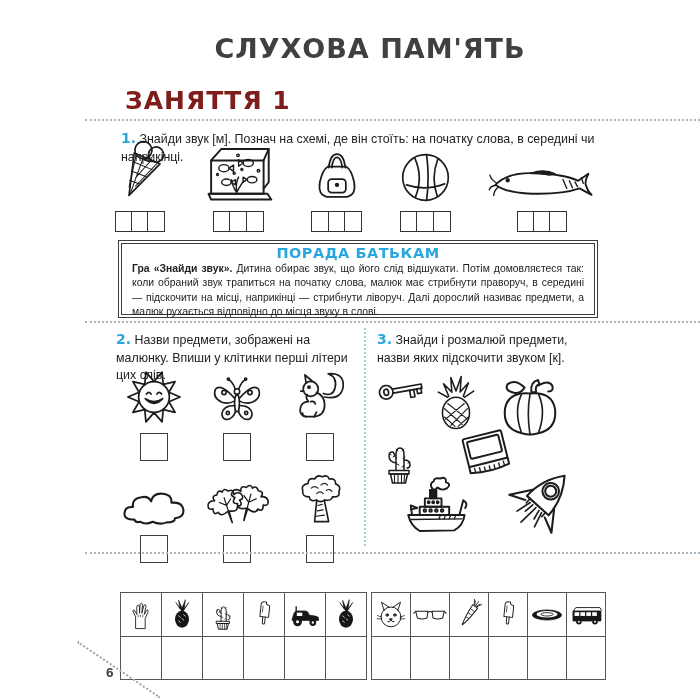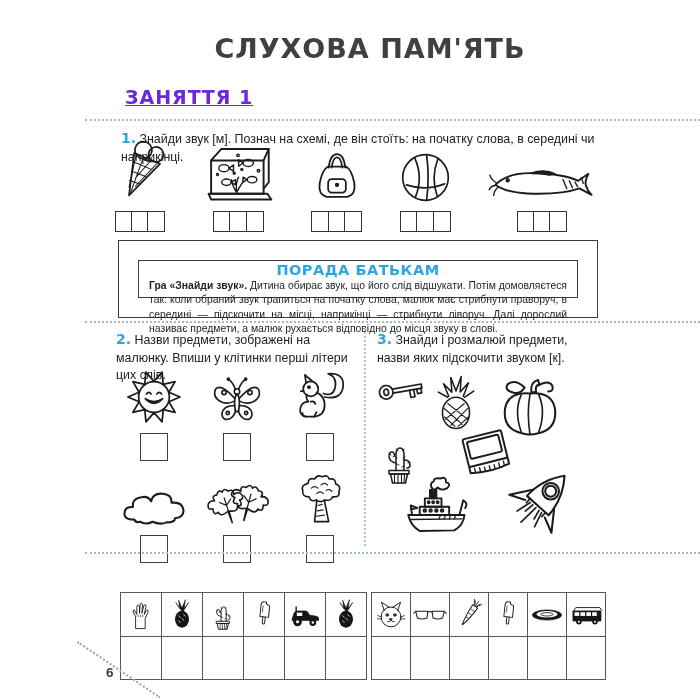--- a/index.html
+++ b/index.html
@@ -2,40 +2,40 @@
 <html lang="uk"><head>
 <meta charset="utf-8">
 <style>
   html,body{margin:0;padding:0;background:#fff;}
   .sheet{position:relative;width:700px;height:700px;background:#ffffff;overflow:hidden;
          font-family:"Liberation Sans", sans-serif;color:#222;}
   .hfont{font-family:"DejaVu Sans", sans-serif;}
 
   .title{position:absolute;left:0;top:33px;width:700px;text-align:center;
          color:#404040;font-size:27px;font-weight:800;letter-spacing:1px;padding-left:20px;}
-  .lesson{position:absolute;left:125px;top:86px;color:#6d28d9;font-size:19px;
-          font-weight:800;letter-spacing:1px;text-decoration:underline;}
+  .lesson{position:absolute;left:125px;top:86px;color:#7f1d1d;font-size:25px;
+          font-weight:800;letter-spacing:1px;}
   .dots-h{position:absolute;height:0;border-top:2px dotted #aab6bd;}
   .dots-v{position:absolute;width:0;border-left:2px dotted #a5c9da;}
 
   .task{position:absolute;font-size:12.4px;line-height:1.42;}
   .tnum{color:#2aa7de;font-weight:800;font-size:14px;font-family:"DejaVu Sans",sans-serif;}
 
   
   .t1row{position:absolute;left:114px;top:148px;width:482px;height:84px;
          display:flex;justify-content:space-between;align-items:flex-end;}
   .fig1{display:flex;flex-direction:column;align-items:center;}
   .fig1 .art{display:flex;align-items:flex-end;justify-content:center;margin-bottom:7px;}
   .scheme{display:flex;}
   .scheme .c{width:16px;height:19px;border:1.6px solid #333;margin-left:-1.6px;background:#fff;}
   .scheme .c:first-child{margin-left:0;}
 
   
   .advice{position:absolute;left:118px;top:240px;width:480px;height:78px;box-sizing:border-box;
-          border:1.6px solid #3c3c3c;padding:19px;background:#fff;}
+          border:1.6px solid #3c3c3c;padding:2px;background:#fff;}
   .advice .inner{border:1px solid #3c3c3c;height:100%;box-sizing:border-box;padding:1px 10px 4px;}
   .advice h3{margin:0;text-align:center;color:#2aa7de;font-size:14.5px;letter-spacing:.5px;}
   .advice p{margin:1px 0 17px;font-size:10.4px;line-height:1.38;text-align:justify;color:#1e1e1e;}
 
   
   .t2grid{position:absolute;left:115px;top:368px;width:244px;display:grid;
           grid-template-columns:repeat(3,1fr);row-gap:9px;column-gap:4px;}
   .t2cell{display:flex;flex-direction:column;align-items:center;}
   .t2cell .art{height:58px;display:flex;align-items:flex-end;justify-content:center;margin-bottom:7px;}
   .abox{width:26px;height:26px;border:1.7px solid #3d3d3d;background:#fff;}

